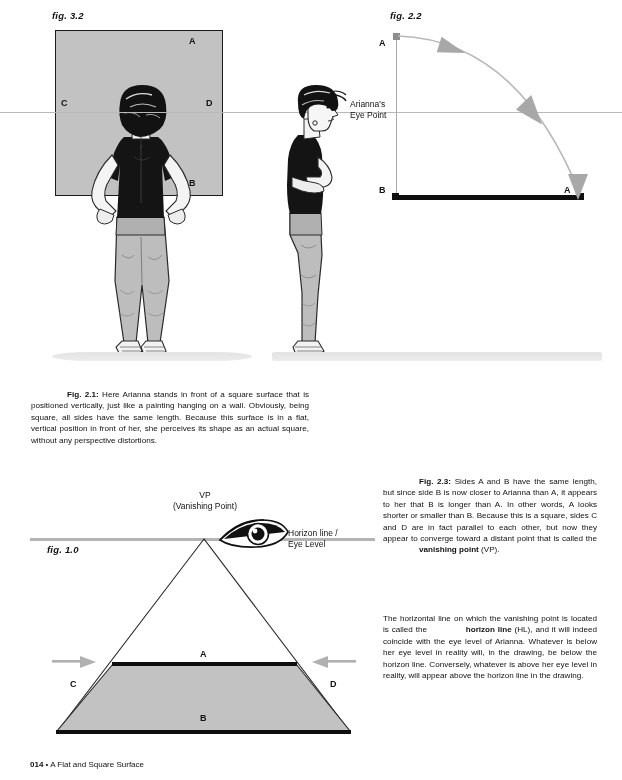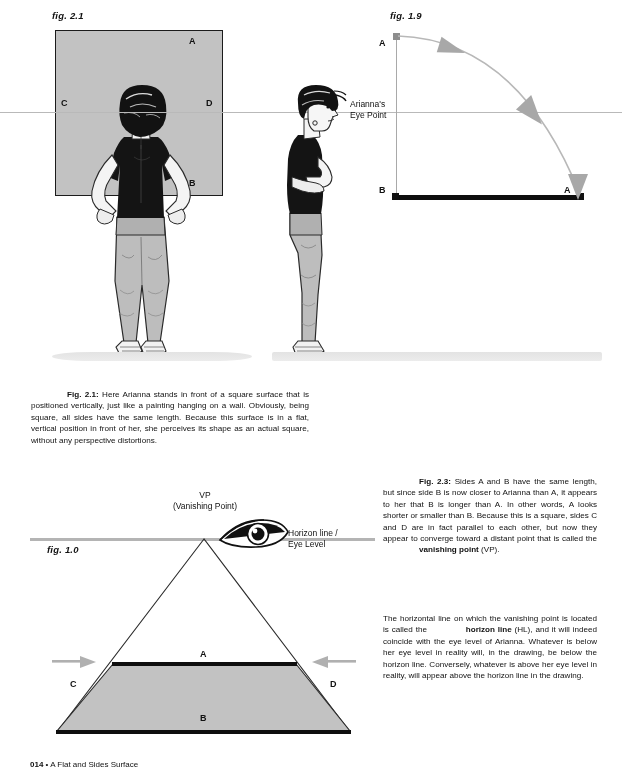--- a/index.html
+++ b/index.html
@@ -160,21 +160,21 @@
   #cap-23 { left: 383px; top: 476px; width: 214px; }
   #cap-23b { left: 383px; top: 613px; width: 214px; }
 </style>
 </head>
 <body>
 
 <div class="page">
 
   <div id="top-illustration">
 
-    <div class="figlabel abs" style="left:52px; top:10px;">fig. 2.1</div>
+    <div class="figlabel abs" style="left:52px; top:10px;">fig. 3.2</div>
 
     <div id="fig21-square"></div>
 
     <div class="ptlabel abs" style="left:189px; top:36px;">A</div>
     <div class="ptlabel abs" style="left:189px; top:178px;">B</div>
     <div class="ptlabel abs" style="left:61px; top:98px;">C</div>
     <div class="ptlabel abs" style="left:206px; top:98px;">D</div>
 
     <svg class="abs" style="left:86px; top:85px;" width="110" height="275" viewBox="0 0 110 275">
 
@@ -243,21 +243,21 @@
       <path d="M34 20 Q44 14 56 16" stroke="#ffffff" stroke-width="1.1" fill="none" opacity="0.7"></path>
       <path d="M68 10 Q76 12 78 16" stroke="#121212" stroke-width="1.4" fill="none"></path>
       <path d="M66 6 Q74 6 78 10" stroke="#121212" stroke-width="1.2" fill="none"></path>
 
       <circle cx="47" cy="38" r="2.2" fill="none" stroke="#2a2a2a" stroke-width="1"></circle>
     </svg>
 
     <div class="smalltext abs" style="left:350px; top:99px;">Arianna's
 Eye Point</div>
 
-    <div class="figlabel abs" style="left:390px; top:10px;">fig. 1.9</div>
+    <div class="figlabel abs" style="left:390px; top:10px;">fig. 2.2</div>
 
     <div id="fig22">
       <div id="fig22-vline"></div>
       <div id="fig22-baseline"></div>
       <div class="sq-handle" id="fig22-handle-top"></div>
       <div class="sq-handle" id="fig22-handle-bl"></div>
       <div class="sq-handle" id="fig22-handle-br"></div>
 
       <svg class="abs" style="left:0; top:0;" width="205" height="180" viewBox="0 0 205 180">
         <path d="M10 8 Q130 12 192 166" fill="none" stroke="#b8b8b8" stroke-width="1.6"></path>
@@ -318,15 +318,15 @@
     <div class="ptlabel abs" style="left:200px; top:179px;">A</div>
     <div class="ptlabel abs" style="left:200px; top:243px;">B</div>
     <div class="ptlabel abs" style="left:70px; top:209px;">C</div>
     <div class="ptlabel abs" style="left:330px; top:209px;">D</div>
   </div>
 
   <div class="caption" id="cap-23"><b>Fig. 2.3:</b><span> Sides A and B have the same length, but since side B is now closer to Arianna than A, it appears to her that B is longer than A. In other words, A looks shorter or smaller than B. Because this is a square, sides C and D are in fact parallel to each other, but now they appear to converge toward a distant point that is called the </span><b>vanishing point</b><span> (VP).</span></div>
 
   <div class="caption" id="cap-23b"><span>The horizontal line on which the vanishing point is located is called the </span><b>horizon line</b><span> (HL), and it will indeed coincide with the eye level of Arianna. Whatever is below her eye level in reality will, in the drawing, be below the horizon line. Conversely, whatever is above her eye level in reality, will appear above the horizon line in the drawing.</span></div>
 
-  <div id="footer"><b>014</b><span> • </span><span>A Flat and Sides Surface</span></div>
+  <div id="footer"><b>014</b><span> • </span><span>A Flat and Square Surface</span></div>
 
 </div>
 
 </body></html>

